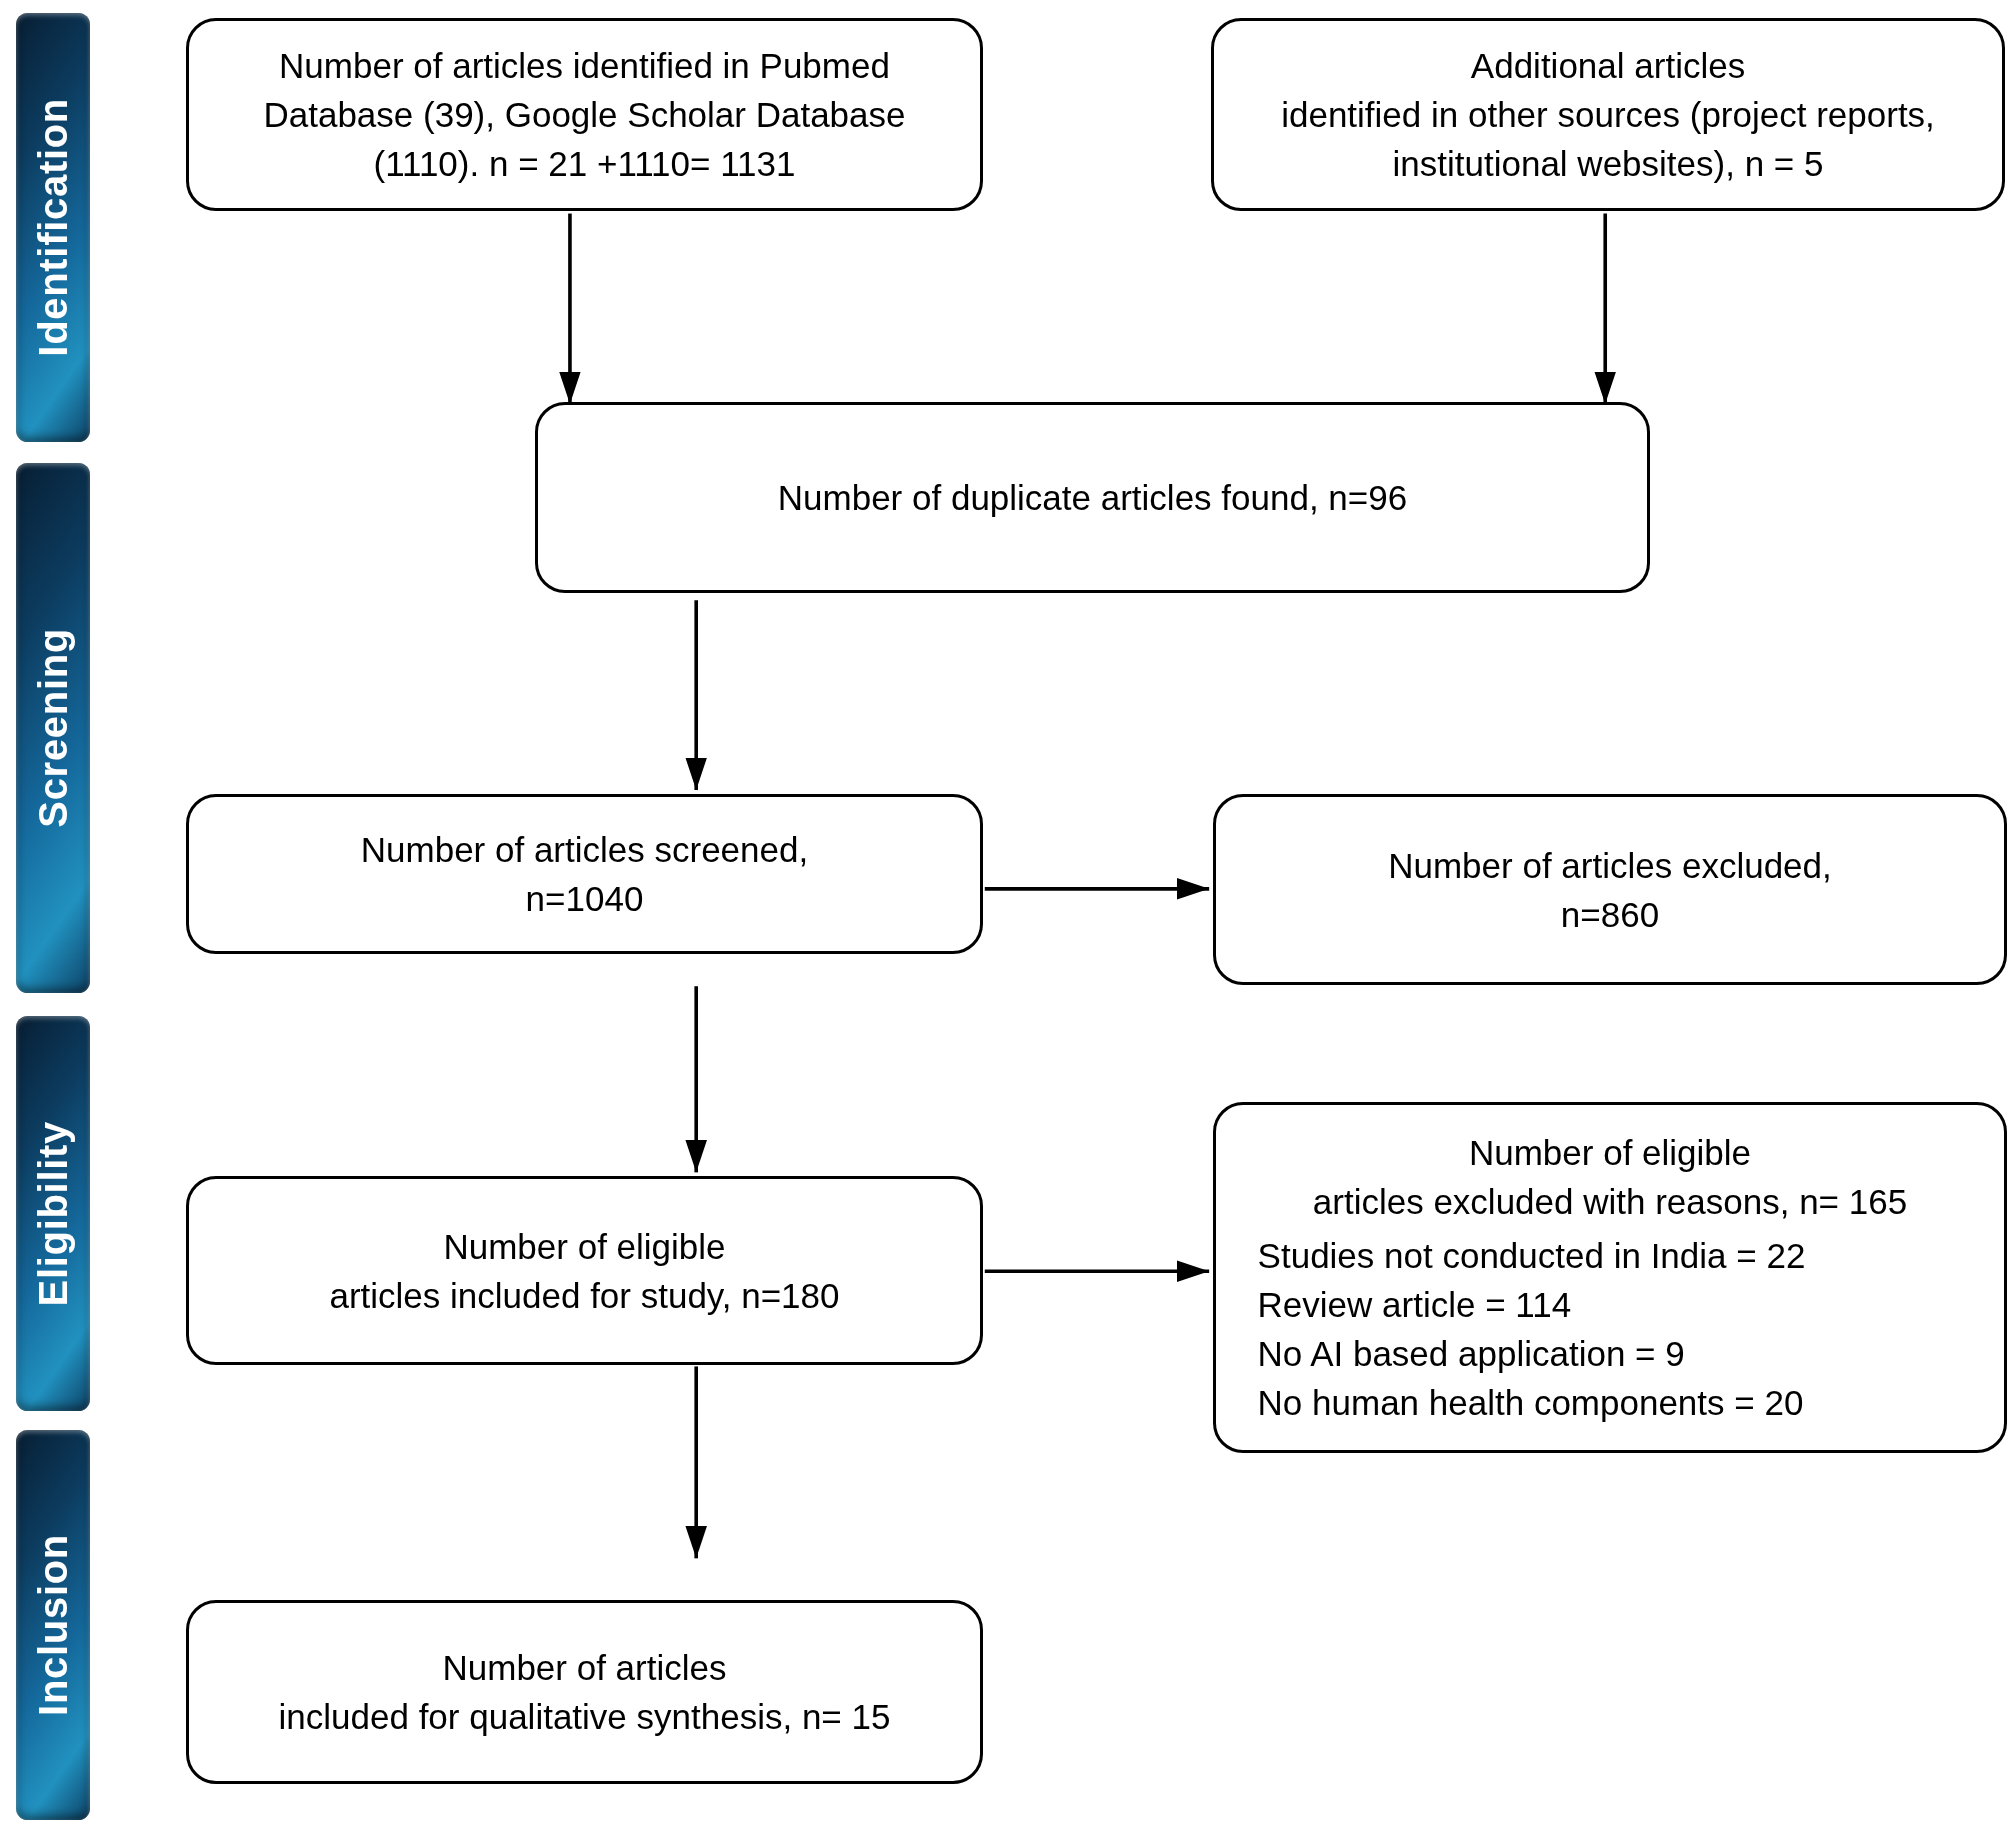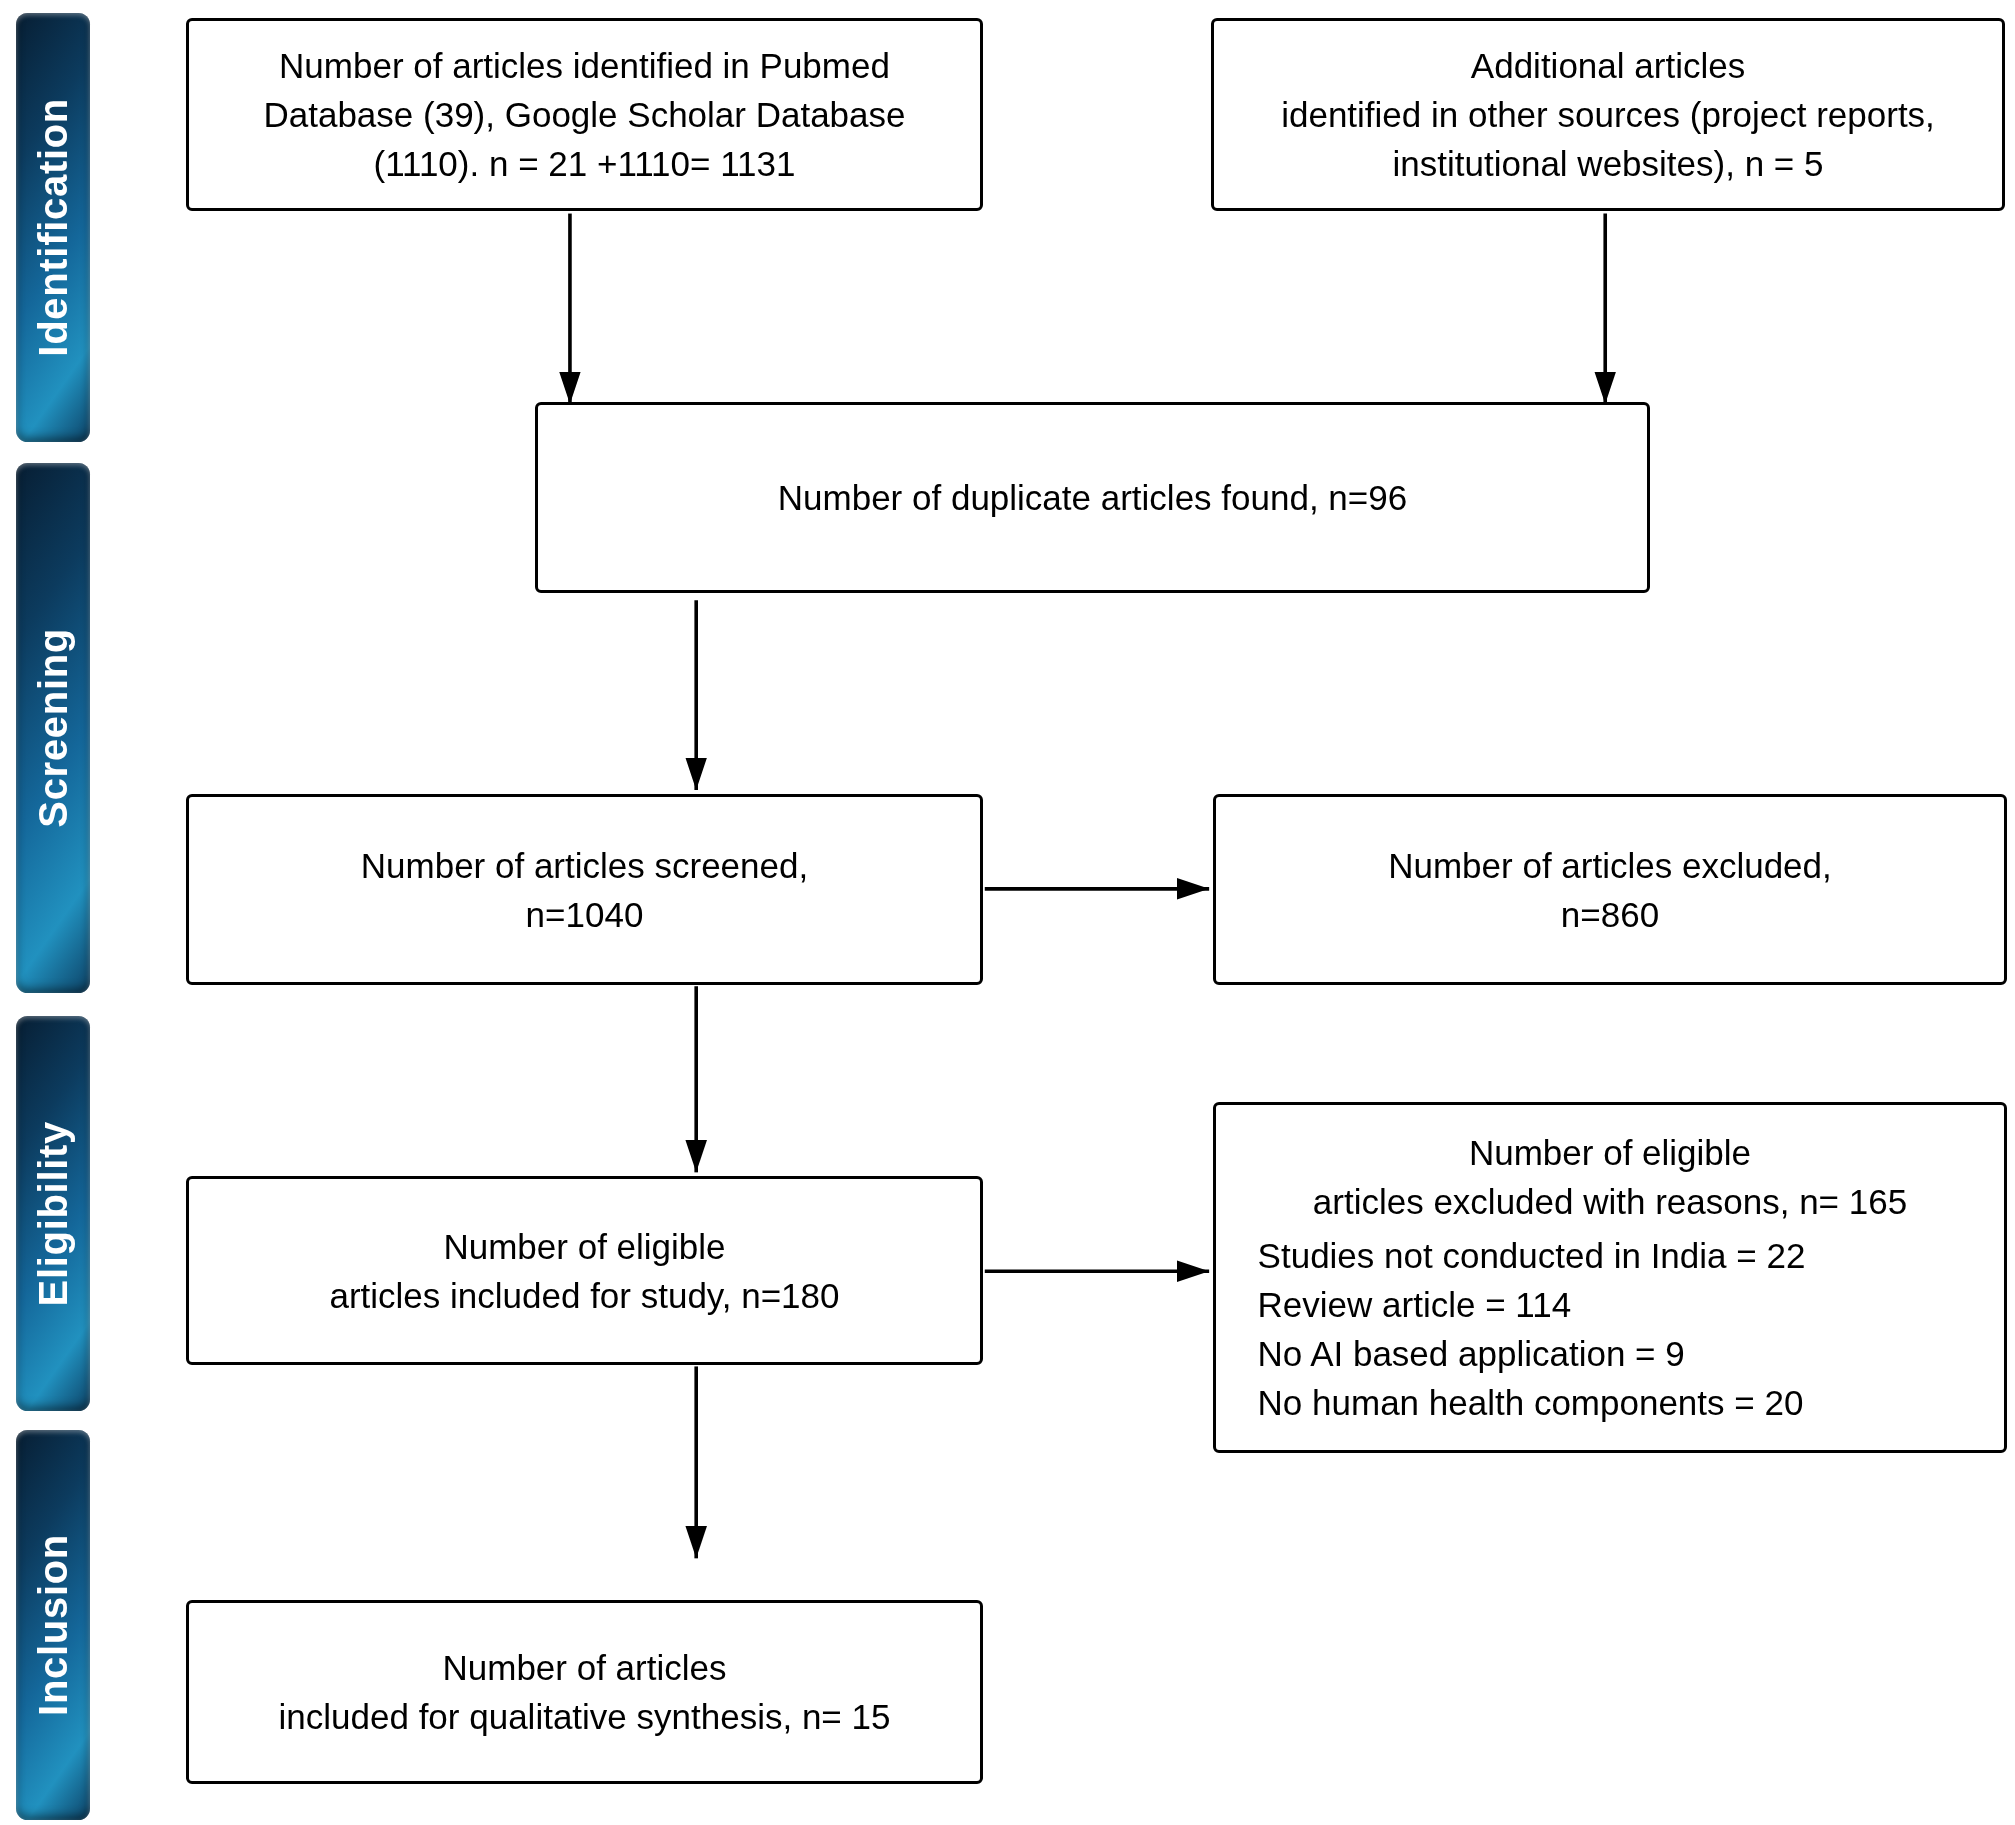--- a/index.html
+++ b/index.html
@@ -32,21 +32,21 @@
     font-size: 40px;
     letter-spacing: 0.7px;
     white-space: nowrap;
   }
 
   
   .box {
     position: absolute;
     background: #ffffff;
     border: 3.6px solid #000000;
-    border-radius: 6px;
+    border-radius: 30px;
     display: flex;
     flex-direction: column;
     align-items: center;
     justify-content: center;
     text-align: center;
     font-size: 35px;
     line-height: 1.4;
     padding: 13px 21.6px;
   }
 
@@ -105,21 +105,21 @@
   <div class="box" style="left:1211px; top:18px; width:794px; height:193px;">
     <div>Additional articles</div>
     <div>identified in other sources (project reports,</div>
     <div>institutional websites), n = 5</div>
   </div>
 
   <div class="box" style="left:535px; top:402px; width:1115px; height:191px;">
     <div>Number of duplicate articles found, n=96</div>
   </div>
 
-  <div class="box" style="left:186px; top:794px; width:797px; height:191px;">
+  <div class="box" style="left:186px; top:794px; width:797px; height:160px;">
     <div>Number of articles screened,</div>
     <div>n=1040</div>
   </div>
 
   <div class="box" style="left:1213px; top:794px; width:794px; height:191px;text-align:right;">
     <div>Number of articles excluded,</div>
     <div>n=860</div>
   </div>
 
   <div class="box" style="left:186px; top:1176px; width:797px; height:189px;">

